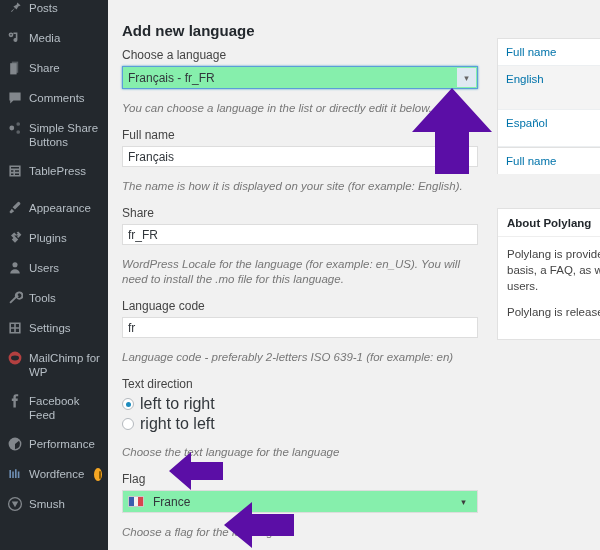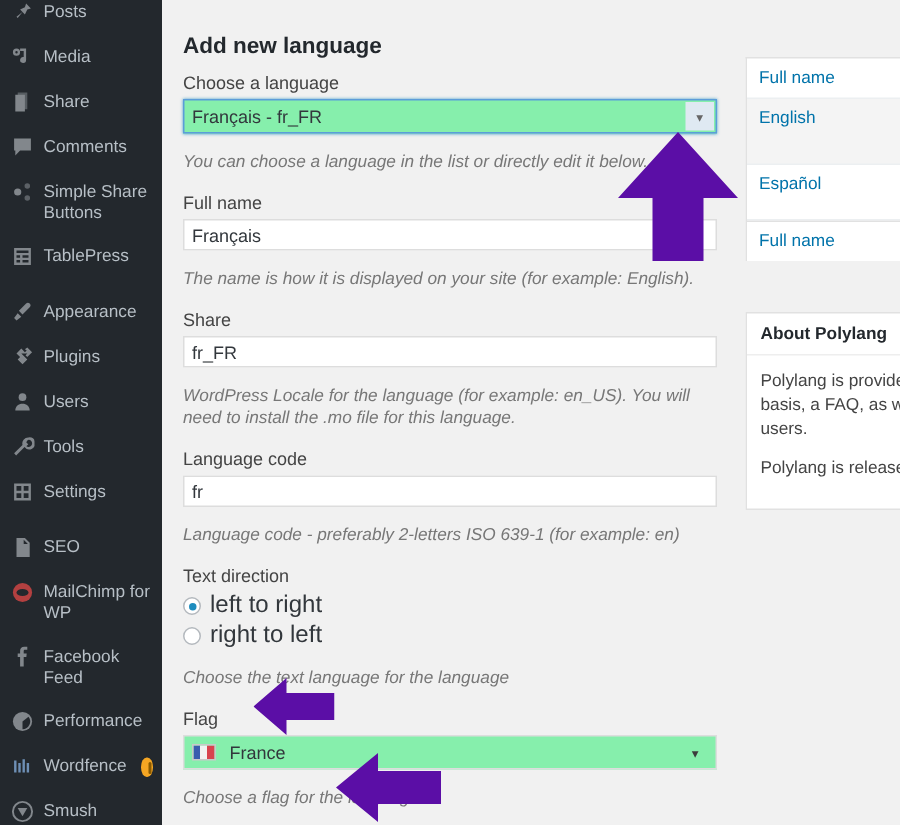--- a/index.html
+++ b/index.html
@@ -298,28 +298,20 @@
 
     <div class="menu-item">
       <span class="ic">
         <svg viewBox="0 0 20 20">
             <path d="M3 3h14v14H3V3zm2 2v4h4V5H5zm6 0v4h4V5h-4zM5 11v4h4v-4H5zm6 0v4h4v-4h-4z"></path>
           </svg>
       </span>
       <span class="mlabel">Settings</span>
     </div>
 
-    <div class="menu-item sep">
-      <span class="ic">
-        <svg viewBox="0 0 20 20">
-            <path d="M5 2h7l4 4v12H5V2zm6 1.5V7h3.5L11 3.5z"></path>
-          </svg>
-      </span>
-      <span class="mlabel">SEO</span>
-    </div>
 
     <div class="menu-item">
       <span class="ic" style="color:#b34040;">
         <svg viewBox="0 0 20 20">
             <circle cx="10" cy="10" r="8"></circle>
             <ellipse cx="10" cy="10" rx="5" ry="3" fill="#23282d"></ellipse>
           </svg>
       </span>
       <span class="mlabel">MailChimp for WP</span>
     </div>

